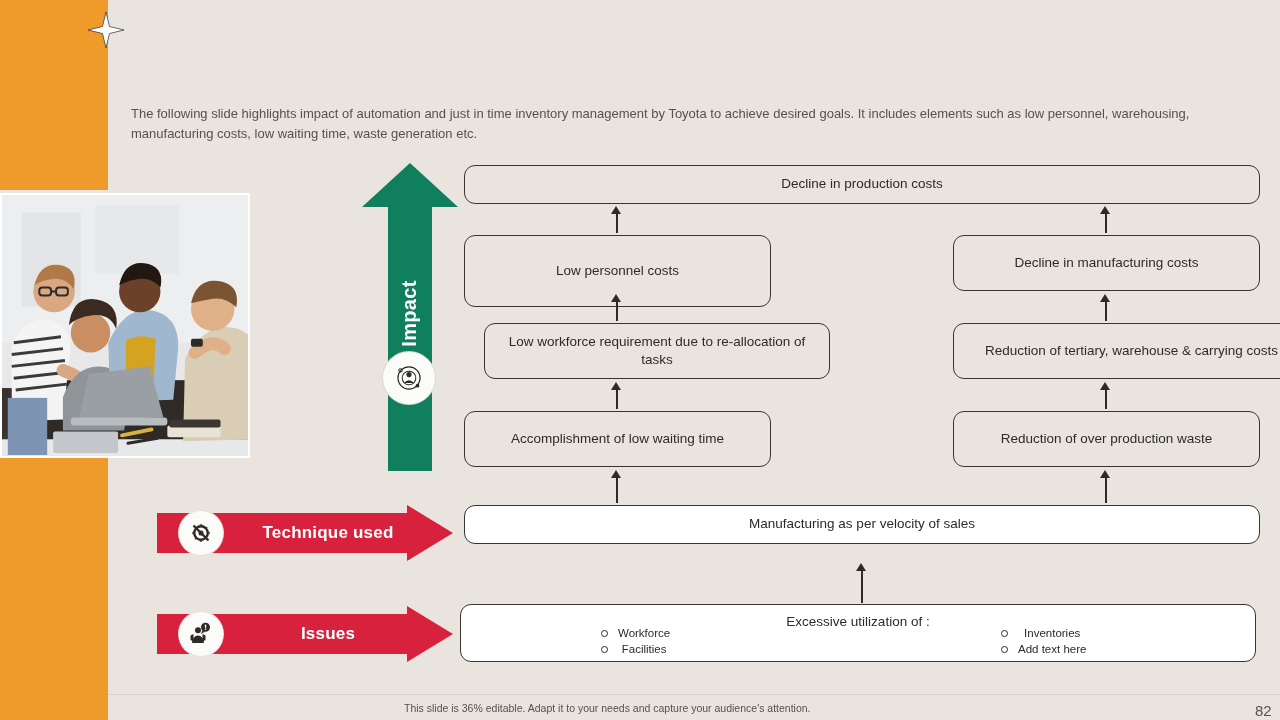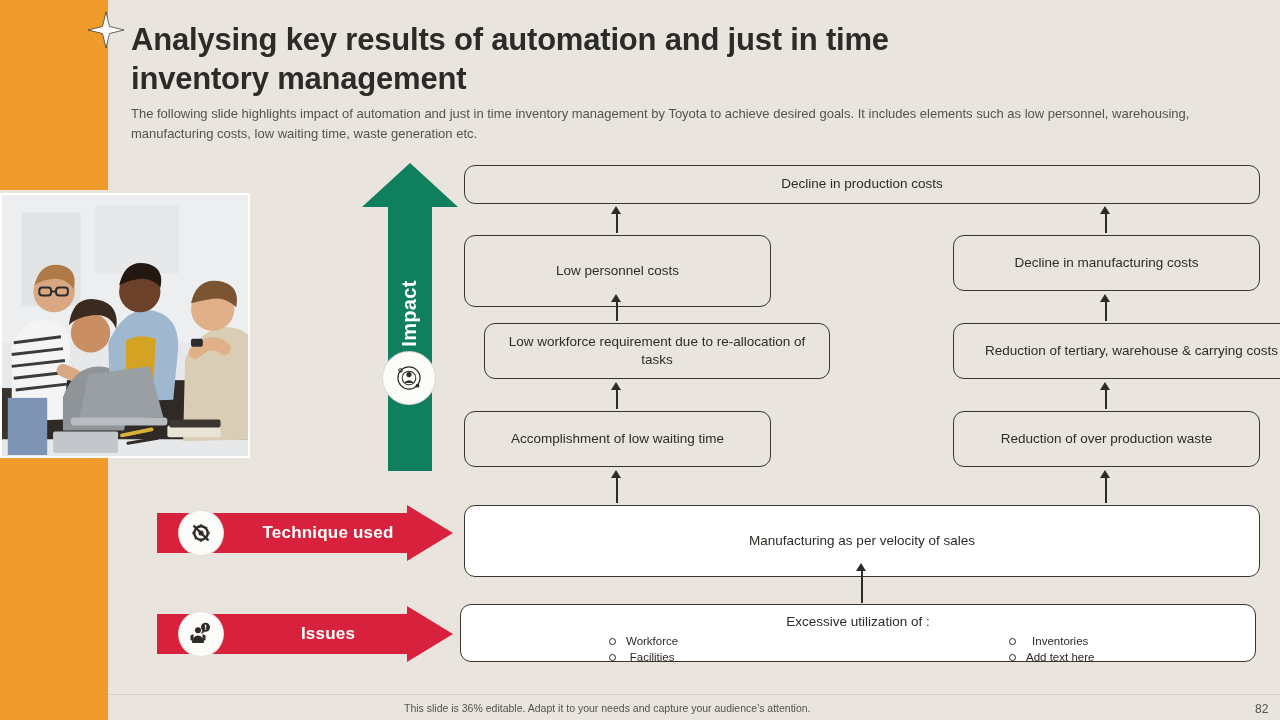--- a/index.html
+++ b/index.html
@@ -46,31 +46,31 @@
     color:#2e2b27;font-size:13.5px;line-height:1.35;padding:4px 16px;}
   .box.white{background:#ffffff;}
 
   .b-top   {left:464px;top:165px;width:796px;height:39px;}
   .b-l1    {left:464px;top:235px;width:307px;height:72px;}
   .b-l2    {left:464px;top:323px;width:346px;height:56px;margin-left:20px;}
   .b-l3    {left:464px;top:411px;width:307px;height:56px;}
   .b-r1    {left:953px;top:235px;width:307px;height:56px;}
   .b-r2    {left:953px;top:323px;width:357px;height:56px;text-align:right;}
   .b-r3    {left:953px;top:411px;width:307px;height:56px;}
-  .b-mid   {left:464px;top:505px;width:796px;height:72px;}
+  .b-mid   {left:464px;top:505px;width:796px;height:39px;}
   .b-bottom{left:460px;top:604px;width:796px;height:58px;align-items:flex-end;padding:0;}
 
   .bottom-inner{position:relative;width:100%;height:100%;}
   .excessive{position:absolute;left:0;right:0;top:8px;text-align:center;
     font-size:13.5px;color:#2e2b27;}
   .bul-left{position:absolute;left:140px;top:20px;}
   .bul-right{position:absolute;left:540px;top:20px;}
   .bullets li{list-style:none;font-size:11.5px;color:#2e2b27;line-height:1.42;position:relative;
     padding-left:17px;}
-  .bullets{margin:8px;padding:0;}
+  .bullets{margin:0;padding:0;}
   .bullets li:before{content:"";position:absolute;left:0;top:5px;width:5px;height:5px;
     border:1px solid #2e2b27;border-radius:50%;}
 
   
   .conn{position:absolute;width:12px;}
   .conn .line{position:absolute;left:5px;top:0;bottom:0;width:1.6px;background:#2e2b27;}
   .conn .head{position:absolute;left:0;top:0;width:0;height:0;
     border-left:5px solid transparent;border-right:5px solid transparent;
     border-bottom:8px solid #2e2b27;}
 
@@ -84,21 +84,21 @@
     background:#fbfbf9;box-shadow:0 0 0 1px #e6e2da;display:flex;align-items:center;justify-content:center;}
   .banner .lbl{position:absolute;left:76px;top:8px;width:190px;height:40px;
     display:flex;align-items:center;justify-content:center;
     color:#ffffff;font-size:17px;font-weight:bold;letter-spacing:0.2px;}
   .banner-tech{left:157px;top:505px;}
   .banner-iss{left:157px;top:606px;}
 
   
   .footer-line{position:absolute;left:108px;top:694px;width:1172px;height:1px;background:#d7d2c9;}
   .footer-text{position:absolute;left:404px;top:702px;font-size:10.5px;color:#55524d;}
-  .page-no{position:absolute;left:1248px;top:702px;font-size:12px;color:#55524d;padding-left:7px;}
+  .page-no{position:absolute;left:1248px;top:702px;font-size:15px;color:#55524d;padding-left:7px;}
 </style>
 </head>
 <body>
 
 <div class="slide">
 
   <div class="orange-top"></div>
   <div class="orange-bottom"></div>
 
   <div class="star">
@@ -151,21 +151,20 @@
       <path d="M88 182 l62 -8 l14 52 l-86 2Z" fill="#9a9fa4"></path>
       <rect x="70" y="226" width="98" height="8" rx="3" fill="#b7bcc1"></rect>
       <rect x="52" y="240" width="66" height="22" rx="2" fill="#c3c7cb"></rect>
       <rect x="168" y="234" width="54" height="12" rx="2" fill="#e8e3d4"></rect>
       <rect x="170" y="228" width="52" height="8" rx="2" fill="#3b3630"></rect>
       <path d="M122 244 l30 -6" stroke="#d8b23a" stroke-width="4" stroke-linecap="round"></path>
       <path d="M128 252 l30 -5" stroke="#2f2a26" stroke-width="3" stroke-linecap="round"></path>
     </svg>
   </div>
 
-  <div class="title">Analysing key results of automation and just in time inventory management</div>
   <div class="subtitle">The following slide highlights impact of automation and just in time inventory management by Toyota to achieve desired goals. It includes elements such as low personnel, warehousing, manufacturing costs, low waiting time, waste generation etc.</div>
 
   <div class="impact">
     <svg viewBox="0 0 96 308" width="96" height="308">
       <path d="M48 0 L96 44 L70 44 L70 308 L26 308 L26 44 L0 44 Z" fill="#0f7f5d"></path>
     </svg>
   </div>
   <div class="impact-label">
     <span>Impact</span>
   </div>

